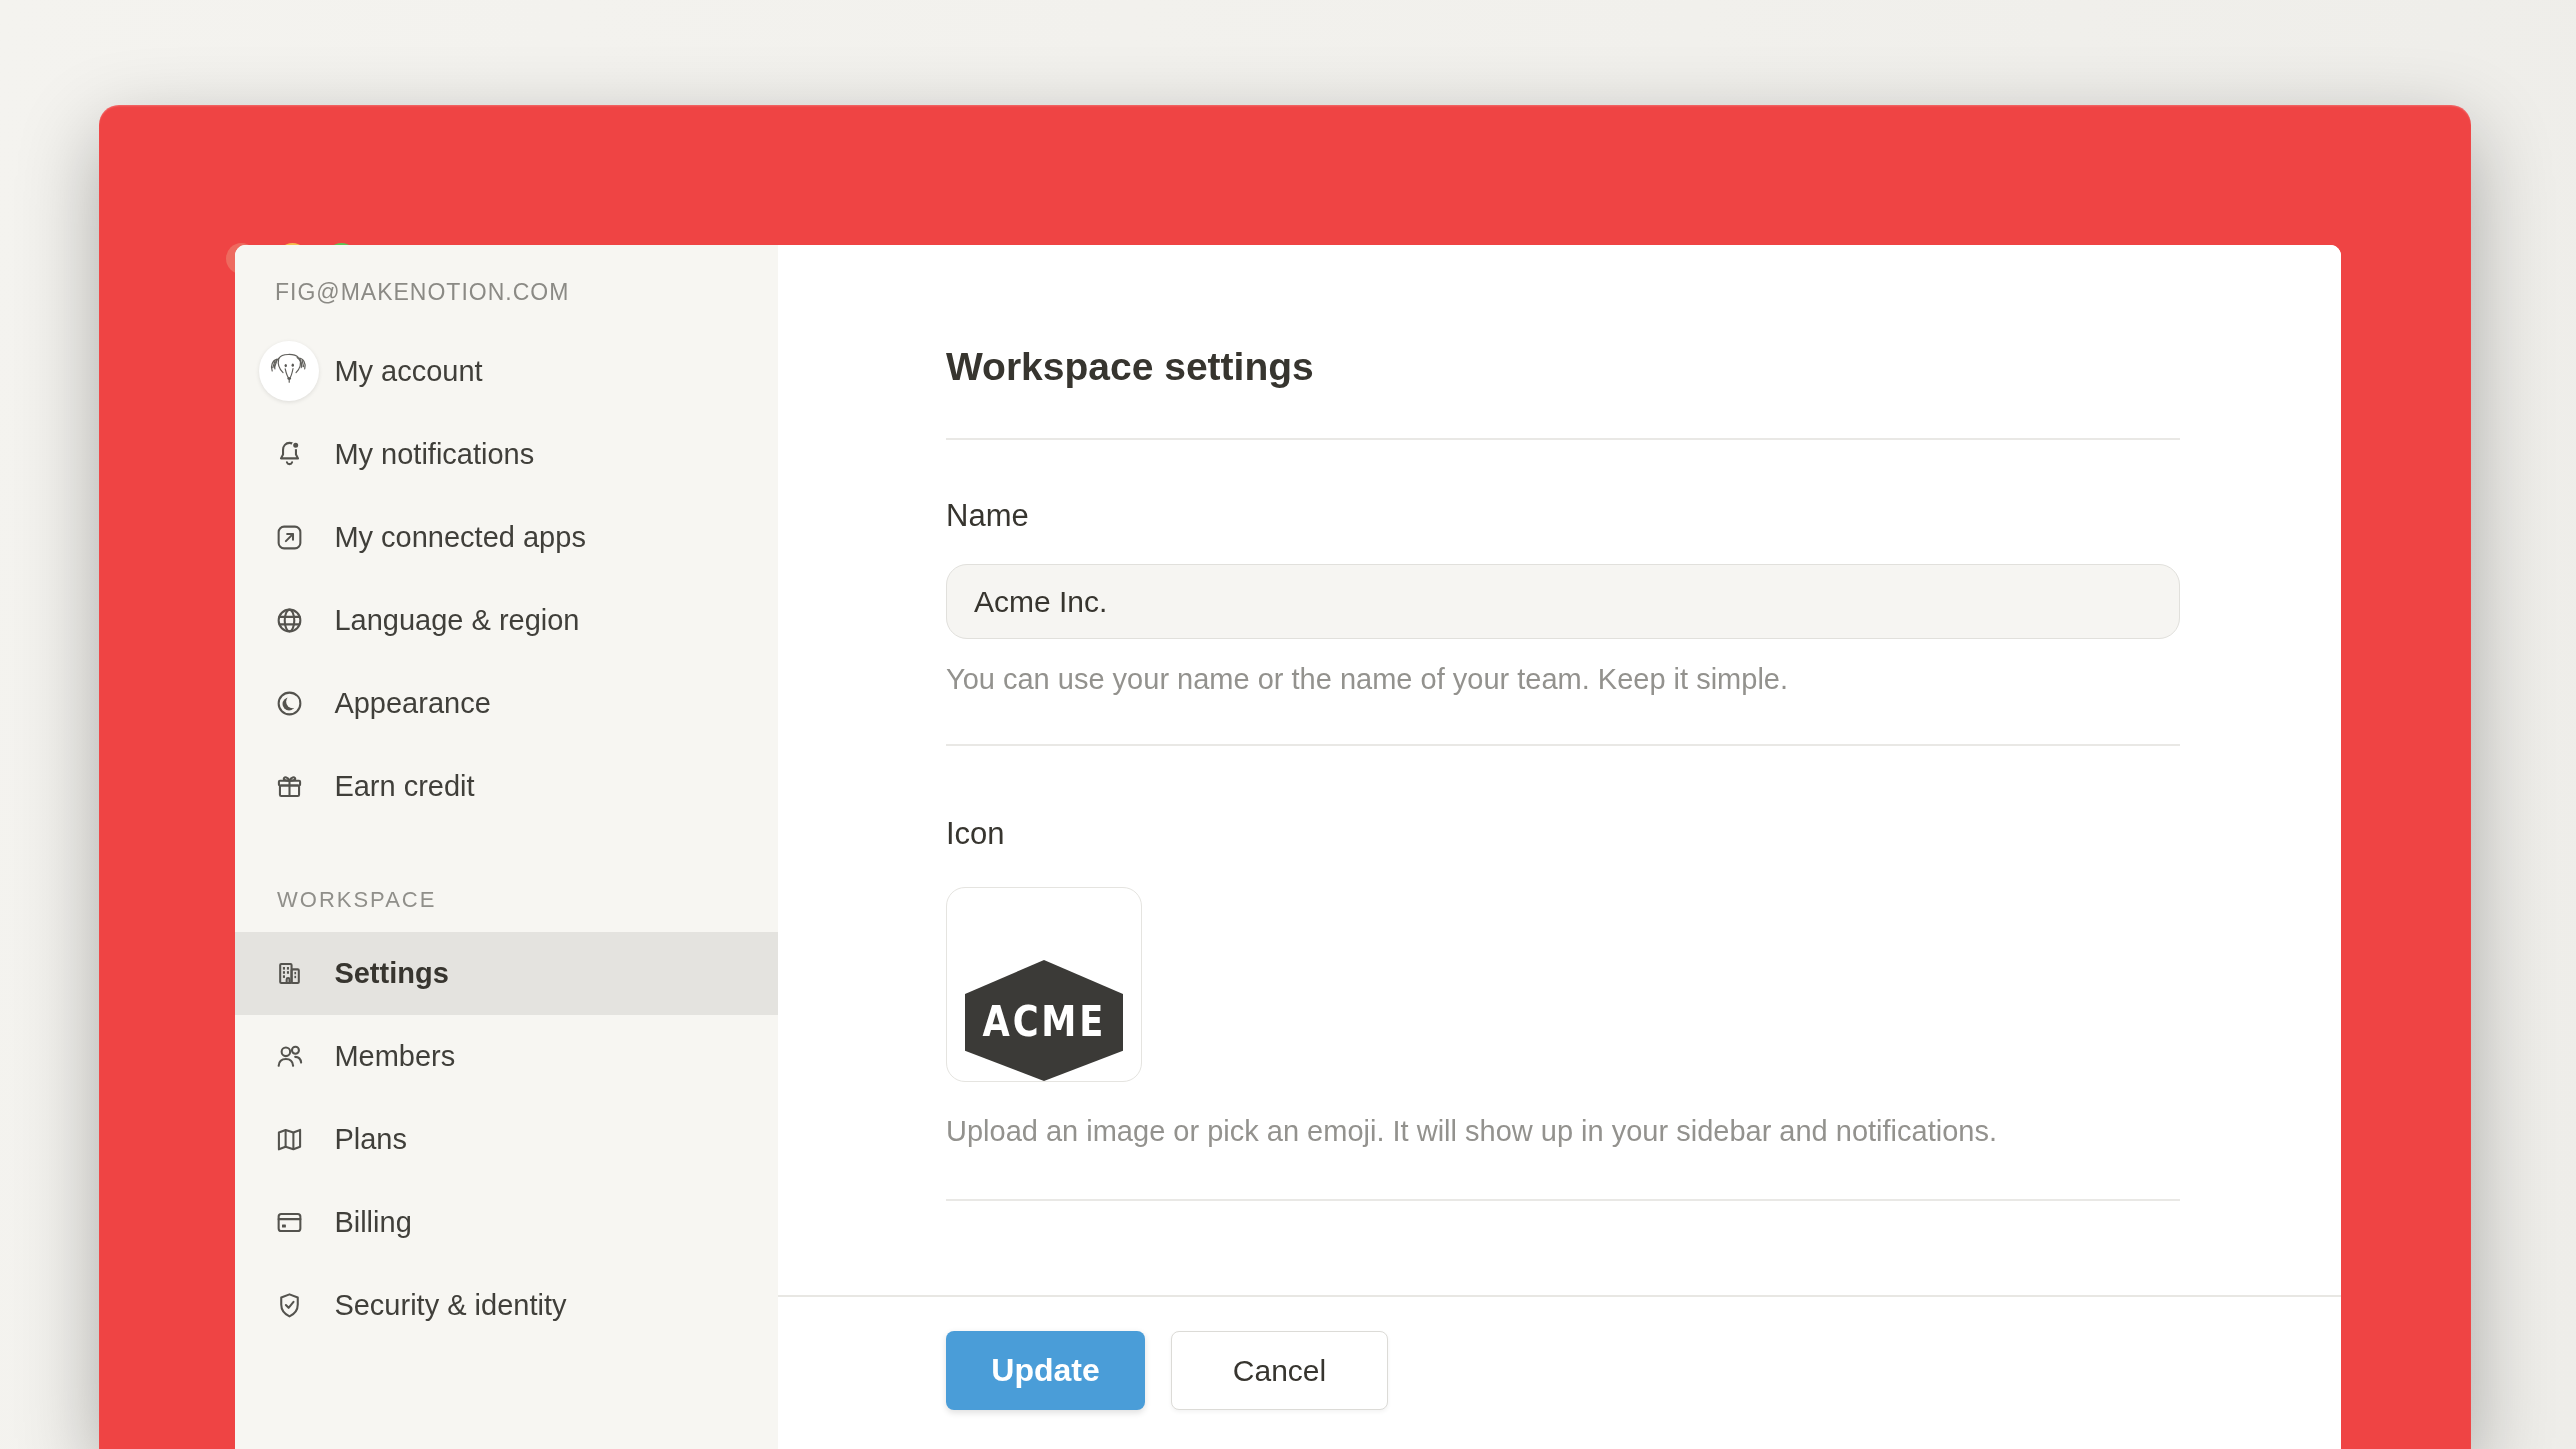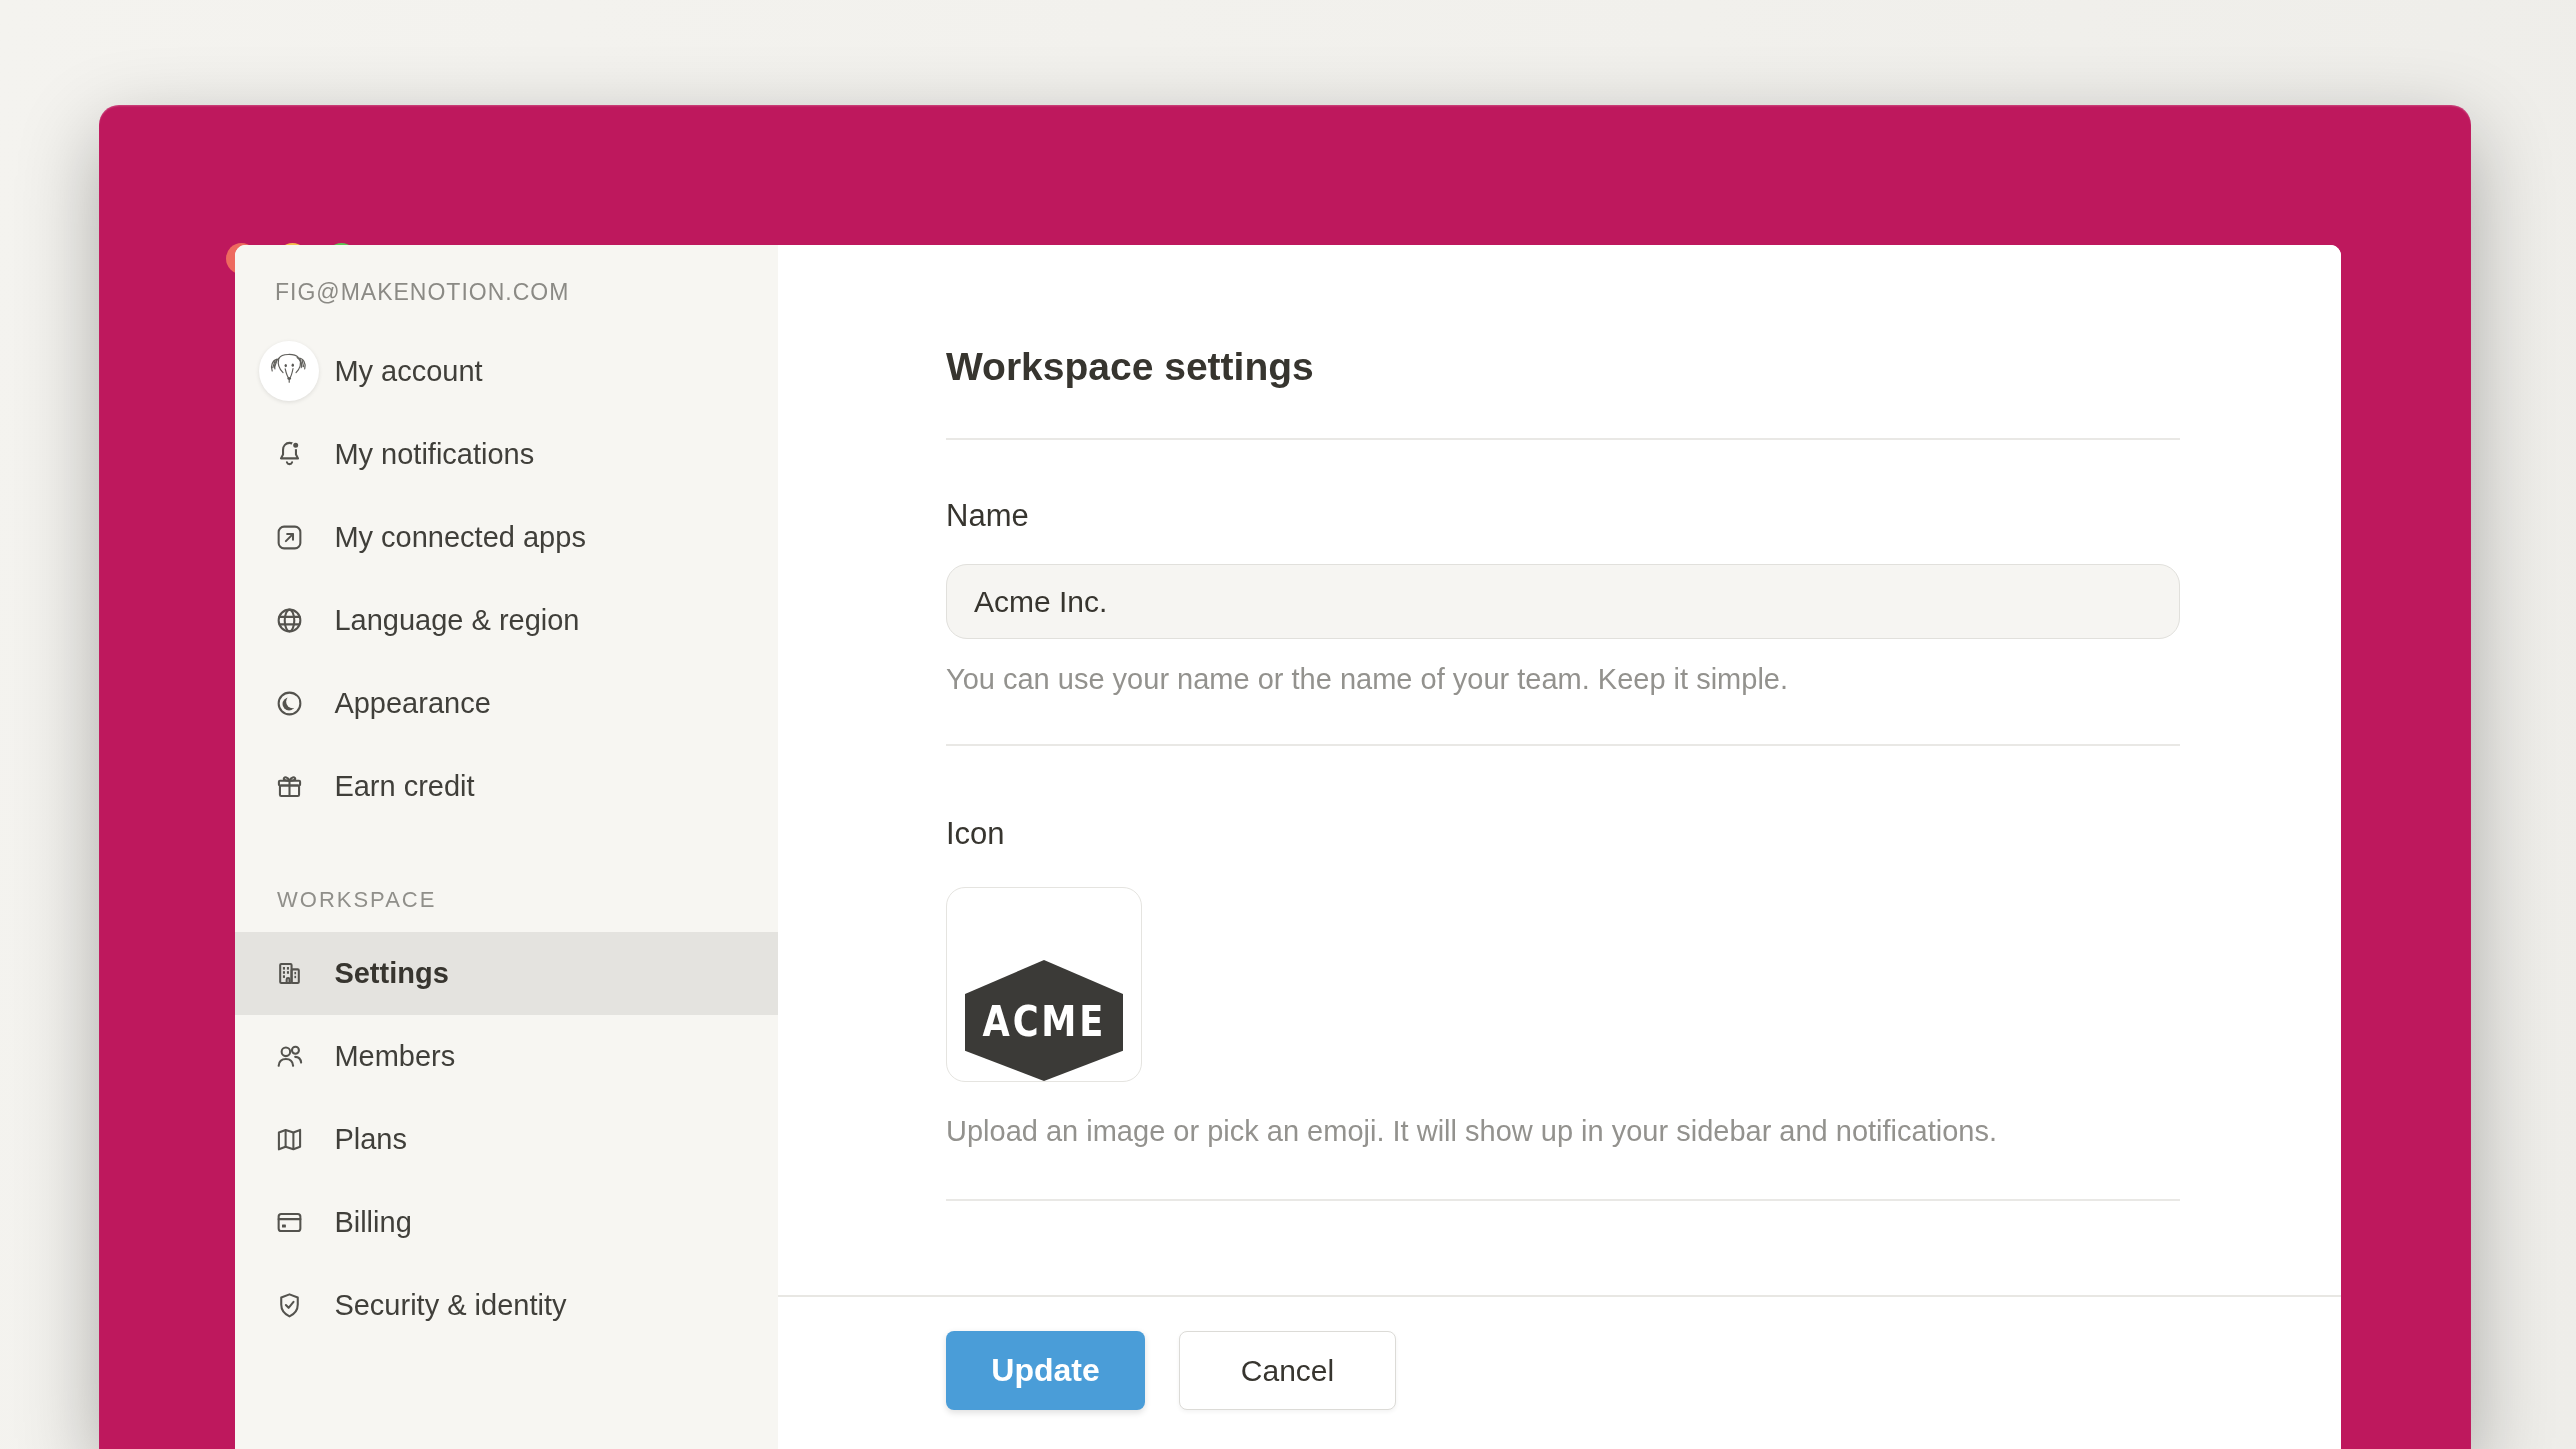--- a/index.html
+++ b/index.html
@@ -2,21 +2,21 @@
 <html style="font-size:10.7px"><head>
 <meta charset="utf-8">
 <style>
   * { margin:0; padding:0; box-sizing:border-box; }
   html,body { width:2576px; height:1449px; overflow:hidden;
     font-family:"Liberation Sans", sans-serif; }
   body { background:linear-gradient(100deg,#f4f3ef 0%,#f1f0ec 60%,#eeede9 100%); position:relative; }
 
   
   .window { position:absolute; left:99px; top:105px; width:2372px; height:1344px;
-    background:#be185d; border-radius:20px 20px 0 0;
+    background:#ef4444; border-radius:20px 20px 0 0;
     box-shadow:0 27px 81px rgba(0,0,0,.30), inset 0 1.3px 1.3px rgba(255,255,255,.18); }
   .titlebar { position:absolute; left:0; top:0; width:100%; height:140px; }
   .traffic { position:absolute; top:138px; width:31px; height:31px; border-radius:50%; }
   .t-red    { left:127px; }
   .t-yellow { left:178px; }
   .t-green  { left:227px; }
 
   
   .modal { position:absolute; left:136px; top:140px; width:2106px; height:1204px;
     border-radius:10.7px 10.7px 0 0; overflow:hidden; display:flex; background:#ffffff; }
@@ -57,21 +57,21 @@
   .icon-card { margin-top:36px; width:196px; height:195px; background:#ffffff;
     border:1.3px solid #e5e4e0; border-radius:19px; display:flex; align-items:flex-end;
     justify-content:center; cursor:pointer; }
   .acme-hex { width:158px; height:121px; background:#3b3a37;
     clip-path:polygon(50% 0%,100% 28%,100% 75%,50% 100%,0% 75%,0% 28%);
     display:flex; align-items:center; justify-content:center; }
   .acme-text { color:#ffffff; font-size:43px; font-weight:700; letter-spacing:3.4px;
     transform:scaleX(.82); font-family:"DejaVu Sans", sans-serif; }
 
   .footer { position:absolute; top:1050px; left:0; right:0; border-top:2px solid #e8e7e3;
-    padding:34px 0 0 168px; display:flex; gap:34px; background:#ffffff; }
+    padding:34px 0 0 168px; display:flex; gap:26px; background:#ffffff; }
   .btn { height:79px; border-radius:8px; font-family:"Liberation Sans", sans-serif;
     display:flex; align-items:center; justify-content:center; cursor:pointer; }
   .btn-update { width:199px; background:#4a9dd8; border:none; color:#ffffff; font-size:32px;
     font-weight:700; box-shadow:0 2.7px 6.7px rgba(0,0,0,.12); }
   .btn-cancel { width:217px; background:#ffffff; border:1.3px solid #dcdbd7; color:#37352f;
     font-size:30px; font-weight:500; box-shadow:0 2px 4px rgba(0,0,0,.05); }
 </style>
 </head>
 <body>
 

